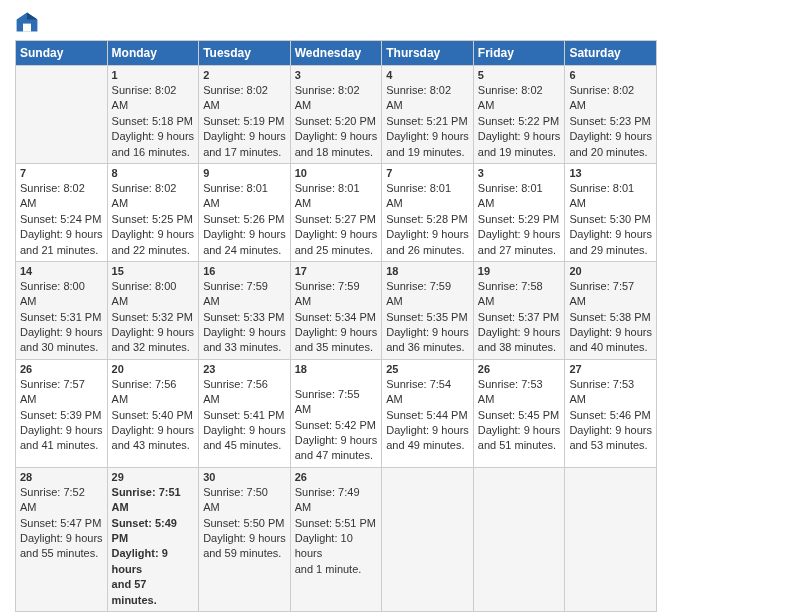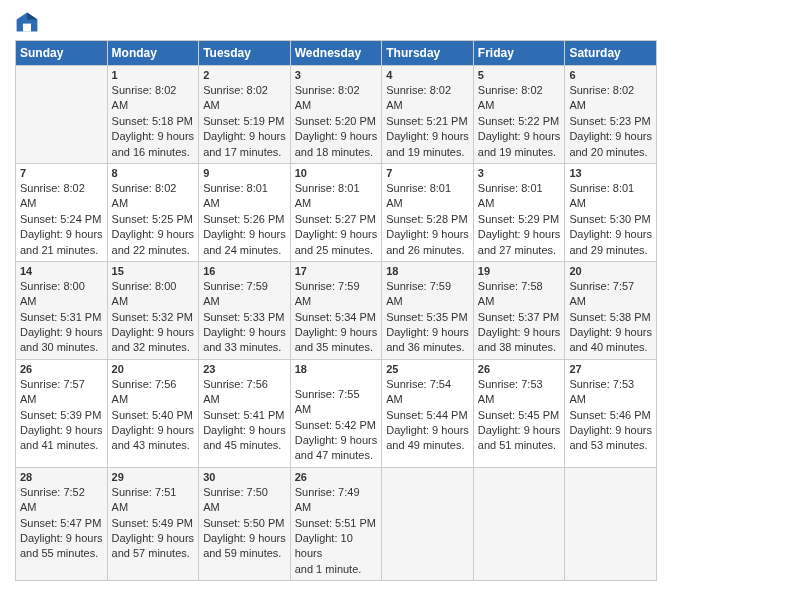--- a/index.html
+++ b/index.html
@@ -327,21 +327,21 @@
         <tr>
           <td>
             <span class="day-number">28</span>
             <div class="day-info" style="white-space: pre-line;">Sunrise: 7:52 AM
 Sunset: 5:47 PM
 Daylight: 9 hours
 and 55 minutes.</div>
           </td>
           <td>
             <span class="day-number">29</span>
-            <div class="day-info" style="white-space: pre-line;">Sunrise: 7:51 AM
+            <div class="day-info" style="white-space: pre-line; font-weight: bold;">Sunrise: 7:51 AM
 Sunset: 5:49 PM
 Daylight: 9 hours
 and 57 minutes.</div>
           </td>
           <td>
             <span class="day-number">30</span>
             <div class="day-info" style="white-space: pre-line;">Sunrise: 7:50 AM
 Sunset: 5:50 PM
 Daylight: 9 hours
 and 59 minutes.</div>

